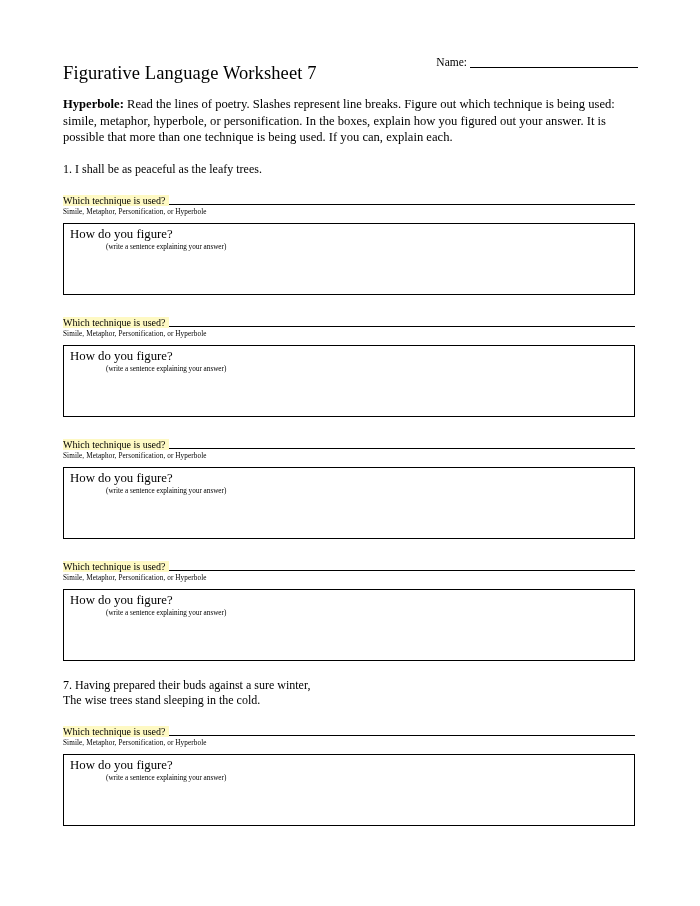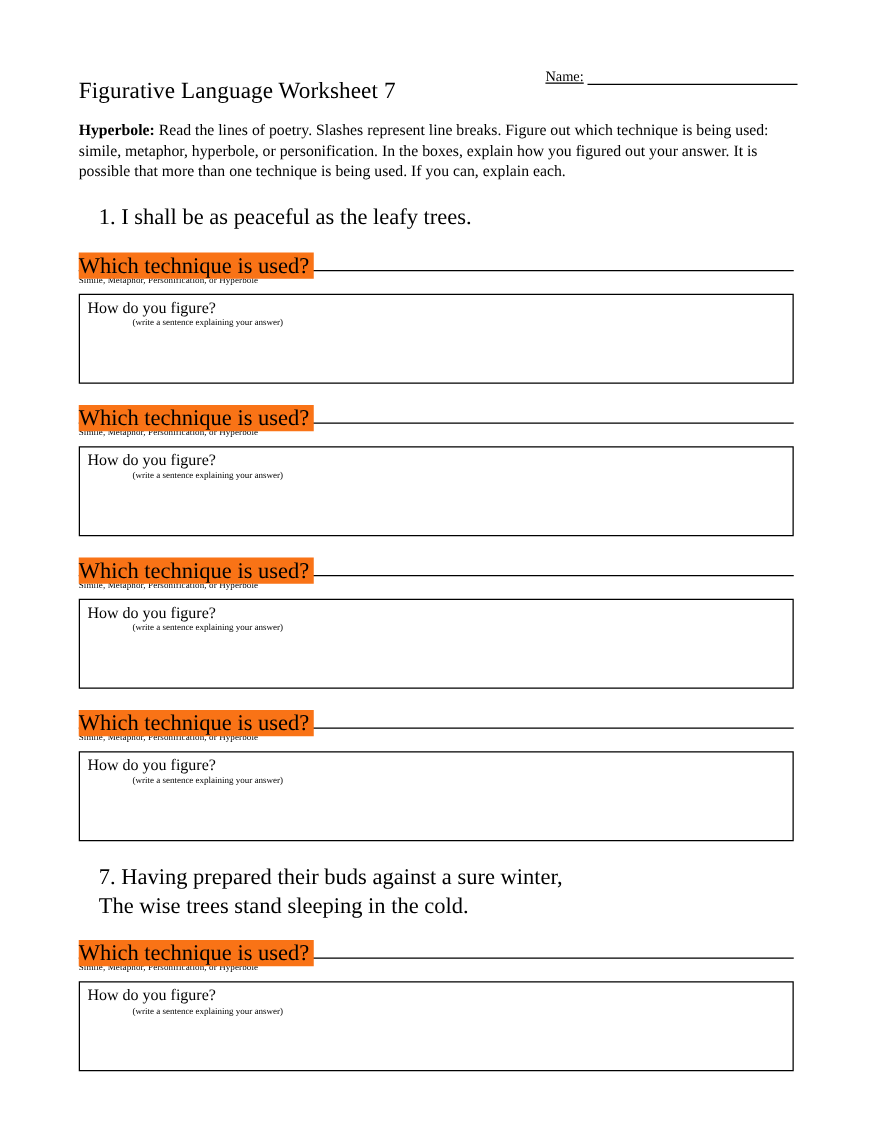--- a/index.html
+++ b/index.html
@@ -24,21 +24,20 @@
   }
   .name-row {
     position: absolute;
     top: 55px;
     right: 62px;
     font-size: 11.5px;
     font-family: "Liberation Serif", serif;
     display: flex;
     align-items: flex-end;
     white-space: nowrap;
-    text-decoration: underline;
   }
   .name-label {
     font-size: 11.5px;
     padding-right: 3px;
   }
   .name-line {
     display: inline-block;
     width: 168px;
     border-bottom: 1px solid #000;
     height: 12px;
@@ -58,35 +57,35 @@
     width: 572px;
   }
   .directions b {
     font-weight: bold;
   }
   .item {
     margin-top: 17px;
     width: 572px;
   }
   .poem {
-    font-size: 18px;
+    font-size: 12px;
     line-height: 1.30;
     white-space: pre-wrap;
-    margin: 16px;
+    margin: 0;
   }
   .question-block {
     margin-top: 12px;
   }
   .q-line {
     position: relative;
     height: 17px;
   }
   .q-text {
-    font-size: 18px;
-    background: #f97316;
+    font-size: 10px;
+    background: #fef9c3;
     position: relative;
     z-index: 2;
     padding-right: 4px;
     display: inline-block;
   }
   .q-rule {
     position: absolute;
     left: 0;
     right: 0;
     bottom: 2px;

